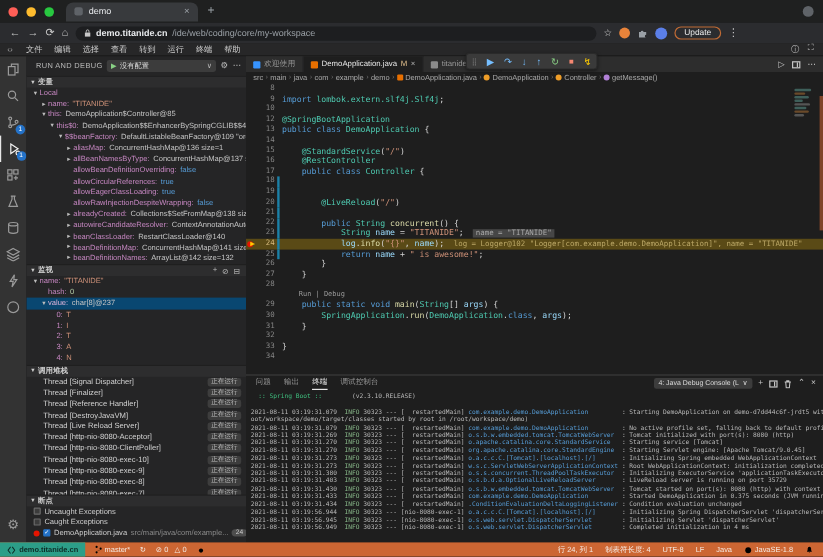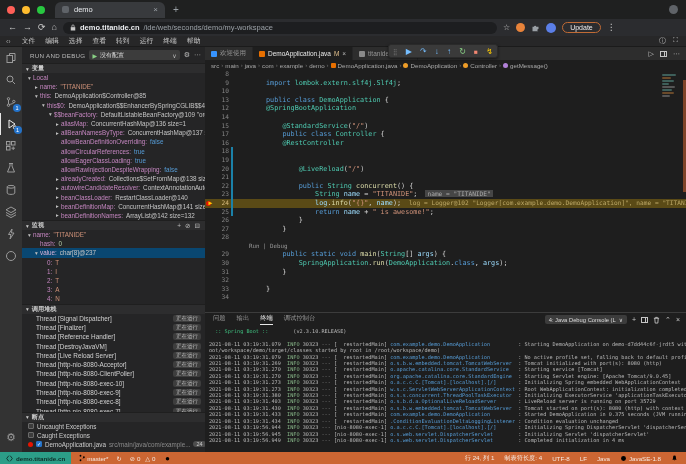--- a/index.html
+++ b/index.html
@@ -1,17 +1,17 @@
 <!DOCTYPE html>
 <html><head>
 <meta charset="utf-8">
 <style>
   html,body{margin:0;padding:0;background:#1e1e1e;width:686px;height:464px;overflow:hidden;
     font-family:"Liberation Sans","DejaVu Sans",sans-serif;-webkit-font-smoothing:antialiased;}
-  .mono{font-family:"DejaVu Sans Mono","Liberation Mono",monospace;gap:31px;}
+  .mono{font-family:"DejaVu Sans Mono","Liberation Mono",monospace;}
   .abs{position:absolute;}
   #stage{position:relative;width:686px;height:464px;background:#1e1e1e;}
 
   
   #btabs{left:0;top:0;width:686px;height:19px;background:#1f2020;display:flex;align-items:center;}
   .tl{width:8px;height:8px;border-radius:50%;margin-left:7px;}
   .btab{margin-left:10px;height:16px;background:#383a3d;border-radius:6px 6px 0 0;display:flex;align-items:center;
     padding:0 7px;color:#e8eaed;font-size:7.5px;gap:5px;min-width:96px;}
   .btab .fav{width:7px;height:7px;border-radius:2px;background:#5f6368;}
   .btab .cls{color:#9aa0a6;font-size:8px;margin-left:auto;}
@@ -138,21 +138,21 @@
     <span class="nico">←</span>
     <span class="nico">→</span>
     <span class="nico">⟳</span>
     <span class="nico">⌂</span>
     <div id="urlpill">
       <svg width="6" height="7" viewBox="0 0 8 9">
           <rect x="1" y="4" width="6" height="4.5" fill="#c7c7c7"></rect>
           <path d="M2.5 4 V2.5 a1.5 1.5 0 0 1 3 0 V4" stroke="#c7c7c7" fill="none"></path>
         </svg>
       <span style="font-weight:bold;">demo.titanide.cn</span>
-        <span class="path">/ide/web/seconds/demo/my-workspace</span>
+        <span class="path">/ide/web/coding/core/my-workspace</span>
     </div>
     <span class="rico">☆</span>
     <span class="extdot"></span>
     <svg width="9" height="9" viewBox="0 0 12 12">
         <path d="M2 5h2a1.5 1.5 0 1 1 3 0h3v3a1.5 1.5 0 1 0 0 3v0H2z" fill="#9aa0a6"></path>
       </svg>
     <span class="avatar"></span>
     <span id="updatepill">Update</span>
     <span class="nico" style="margin-right:6px;">⋮</span>
   </div>
@@ -522,26 +522,26 @@
       <span class="crumb-sep">›</span>
       <span><span class="cic cls"></span>Controller</span>
       <span class="crumb-sep">›</span>
       <span><span class="cic m"></span>getMessage()</span>
     </div>
 
   <div class="abs" id="code">
       <div class="cl mono"><span class="gut"><span class="glyph"></span><span class="num">8</span><span class="modbar"></span></span><span class="codetext"></span></div>
       <div class="cl mono"><span class="gut"><span class="glyph"></span><span class="num">9</span><span class="modbar"></span></span><span class="codetext"><span class="kw">import </span><span class="ns">lombok.extern.slf4j.</span><span class="cls2">Slf4j</span><span class="pl">;</span></span></div>
       <div class="cl mono"><span class="gut"><span class="glyph"></span><span class="num">10</span><span class="modbar"></span></span><span class="codetext"></span></div>
+      <div class="cl mono"><span class="gut"><span class="glyph"></span><span class="num">12</span><span class="modbar"></span></span><span class="codetext"><span class="ann">@SpringBootApplication</span></span></div>
       <div class="cl mono"><span class="gut"><span class="glyph"></span><span class="num">13</span><span class="modbar"></span></span><span class="codetext"><span class="kw">public class </span><span class="cls2">DemoApplication</span><span class="pl"> {</span></span></div>
-      <div class="cl mono"><span class="gut"><span class="glyph"></span><span class="num">12</span><span class="modbar"></span></span><span class="codetext"><span class="ann">@SpringBootApplication</span></span></div>
       <div class="cl mono"><span class="gut"><span class="glyph"></span><span class="num">14</span><span class="modbar"></span></span><span class="codetext"></span></div>
       <div class="cl mono"><span class="gut"><span class="glyph"></span><span class="num">15</span><span class="modbar"></span></span><span class="codetext"><span class="pl">    </span><span class="ann">@StandardService</span><span class="pl">(</span><span class="str">"/"</span><span class="pl">)</span></span></div>
+      <div class="cl mono"><span class="gut"><span class="glyph"></span><span class="num">16</span><span class="modbar"></span></span><span class="codetext"><span class="pl">    </span><span class="ann">@RestController</span></span></div>
       <div class="cl mono"><span class="gut"><span class="glyph"></span><span class="num">17</span><span class="modbar"></span></span><span class="codetext"><span class="pl">    </span><span class="kw">public class </span><span class="cls2">Controller</span><span class="pl"> {</span></span></div>
-      <div class="cl mono"><span class="gut"><span class="glyph"></span><span class="num">16</span><span class="modbar"></span></span><span class="codetext"><span class="pl">    </span><span class="ann">@RestController</span></span></div>
       <div class="cl mono modded"><span class="gut"><span class="glyph"></span><span class="num">18</span><span class="modbar"></span></span><span class="codetext"></span></div>
       <div class="cl mono modded"><span class="gut"><span class="glyph"></span><span class="num">19</span><span class="modbar"></span></span><span class="codetext"></span></div>
       <div class="cl mono modded"><span class="gut"><span class="glyph"></span><span class="num">20</span><span class="modbar"></span></span><span class="codetext"><span class="pl">        </span><span class="ann">@LiveReload</span><span class="pl">(</span><span class="str">"/"</span><span class="pl">)</span></span></div>
       <div class="cl mono modded"><span class="gut"><span class="glyph"></span><span class="num">21</span><span class="modbar"></span></span><span class="codetext"></span></div>
       <div class="cl mono modded"><span class="gut"><span class="glyph"></span><span class="num">22</span><span class="modbar"></span></span><span class="codetext"><span class="pl">        </span><span class="kw">public </span><span class="cls2">String</span><span class="pl"> </span><span class="meth">concurrent</span><span class="pl">() {</span></span></div>
       <div class="cl mono modded"><span class="gut"><span class="glyph"></span><span class="num">23</span><span class="modbar"></span></span><span class="codetext"><span class="pl">            </span><span class="cls2">String</span><span class="pl"> </span><span class="vr">name</span><span class="pl"> = </span><span class="str">"TITANIDE"</span><span class="pl">;</span><span class="chip23">name = "TITANIDE"</span></span></div>
       <div class="cl mono modded cur"><span class="gut"><span class="glyph bpglyph"><span class="dot"></span><span class="arr">▶</span></span><span class="num">24</span><span class="modbar"></span></span><span class="codetext"><span class="pl">            </span><span class="vr">log</span><span class="pl">.</span><span class="meth">info</span><span class="pl">(</span><span class="str">"{}"</span><span class="pl">, </span><span class="vr">name</span><span class="pl">);</span><span class="inl24">log = Logger@102 "Logger[com.example.demo.DemoApplication]", name = "TITANIDE"</span></span></div>
       <div class="cl mono modded"><span class="gut"><span class="glyph"></span><span class="num">25</span><span class="modbar"></span></span><span class="codetext"><span class="pl">            </span><span class="kw">return </span><span class="vr">name</span><span class="pl"> + </span><span class="str">" is awesome!"</span><span class="pl">;</span></span></div>
       <div class="cl mono"><span class="gut"><span class="glyph"></span><span class="num">26</span><span class="modbar"></span></span><span class="codetext"><span class="pl">        }</span></span></div>
       <div class="cl mono"><span class="gut"><span class="glyph"></span><span class="num">27</span><span class="modbar"></span></span><span class="codetext"><span class="pl">    }</span></span></div>

